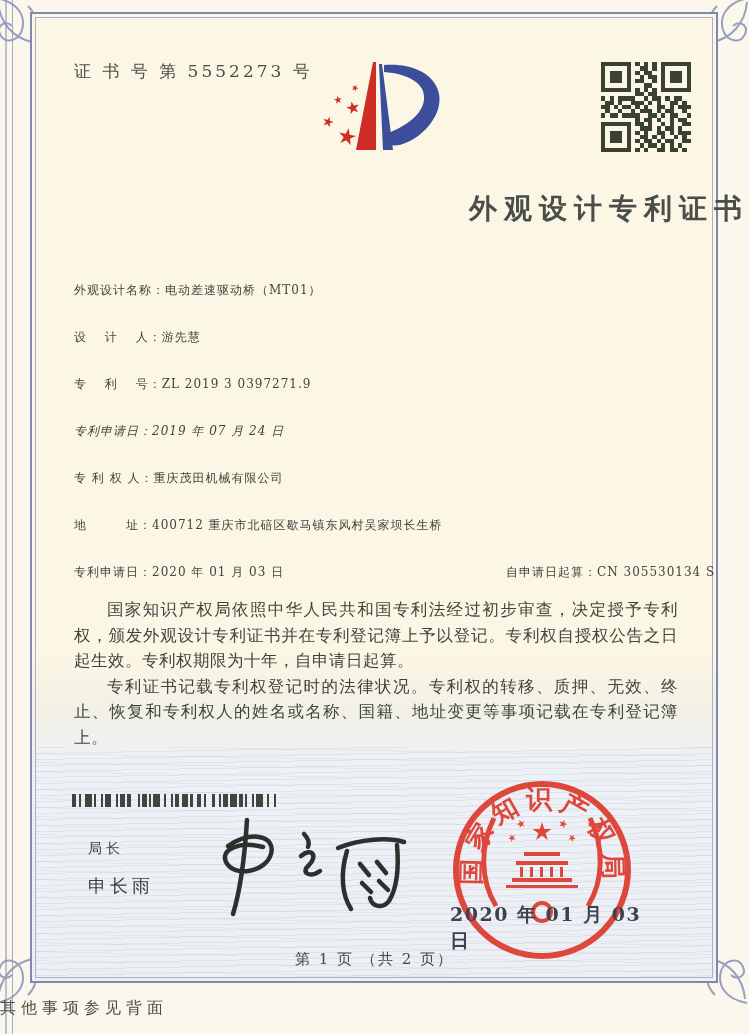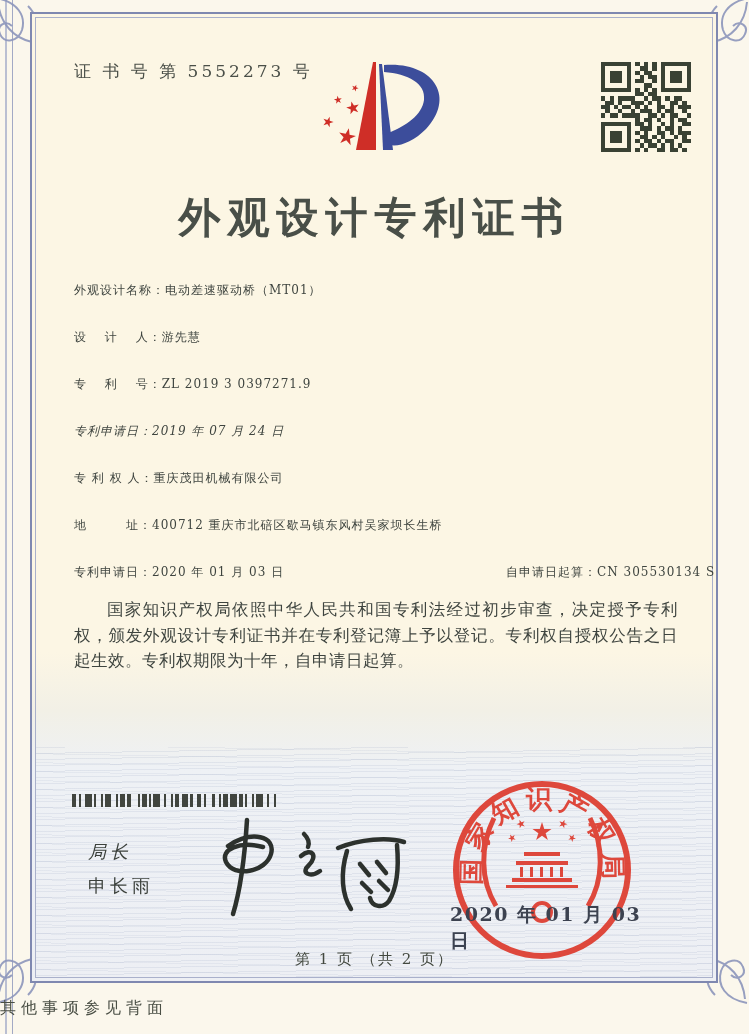--- a/index.html
+++ b/index.html
@@ -23,39 +23,39 @@
     border:1px solid #a9b0cb;pointer-events:none;
   }
   .waves{position:absolute;left:4px;right:4px;top:733px;bottom:4px;
     background:
       repeating-linear-gradient(179deg,rgba(130,145,180,.14) 0 1px,rgba(0,0,0,0) 1px 6px),
       repeating-linear-gradient(181deg,rgba(130,145,180,.10) 0 1px,rgba(0,0,0,0) 1px 9px);
   }
   .corner{position:absolute;opacity:.9;}
   
   .cert-no{position:absolute;left:74px;top:60px;font-size:17px;letter-spacing:3px;color:#4a4f48;}
-  .title{position:absolute;left:0;right:0;top:190px;text-align:center;
-    font-size:42px;font-weight:bold;letter-spacing:7px;color:#494f48;}
+  .title{position:absolute;left:0;right:0;top:190px;text-align:right;
+    font-size:28px;font-weight:bold;letter-spacing:7px;color:#494f48;}
   .row{position:absolute;left:74px;font-size:12px;letter-spacing:1px;white-space:nowrap;color:#3e443f;}
   .row .lbl{display:inline-block;}
   .grant-no{position:absolute;left:432px;top:0;}
   .paras{position:absolute;left:74px;top:597px;width:604px;font-size:16.5px;
     line-height:25.5px;text-align:justify;color:#3e443f;letter-spacing:.5px;}
   .paras p{margin:0;text-indent:2em;}
   
   .barcode{position:absolute;left:72px;top:794px;height:13px;display:flex;align-items:stretch;}
   .barcode .bar{background:#41453f;}
   .barcode .gap{background:transparent;}
   
   .qr{position:absolute;left:601px;top:62px;width:90px;height:90px;
     display:grid;grid-template-columns:repeat(21,1fr);grid-auto-rows:1fr;}
   .qr .qc{background:transparent;}
   .qr .qc.d{background:#3a4234;}
   
-  .sig-title{position:absolute;left:88px;top:840px;font-size:18px;letter-spacing:4px;color:#3b403b;font-style:italic;}
+  .sig-title{position:absolute;left:88px;top:840px;font-size:14px;letter-spacing:4px;color:#3b403b;}
   .sig-name{position:absolute;left:88px;top:874px;font-size:18px;letter-spacing:4px;color:#3b403b;}
   .sig-hand{position:absolute;left:200px;top:812px;}
   
   .seal{position:absolute;left:432px;top:760px;}
   .seal-date{position:absolute;left:450px;top:902px;width:200px;font-size:19px;
     letter-spacing:1.5px;color:#3c4250;font-weight:bold;z-index:5;}
   .page-no{position:absolute;left:0;right:0;top:950px;text-align:center;
     font-size:15px;letter-spacing:2px;color:#42483f;}
   .back-note{position:absolute;left:0;right:0;top:998px;
     font-size:16px;letter-spacing:5px;color:#4a4f45;}
@@ -589,20 +589,21 @@
 </div>
 <div class="row" style="top:564px;width:604px;">
   <span class="lbl">专利申请日：</span><span>2020 年 01 月 03 日</span>
   <span class="grant-no">
     <span>自申请日起算：</span><span>CN 305530134 S</span>
   </span>
 </div>
 
 <div class="paras">
   <p>国家知识产权局依照中华人民共和国专利法经过初步审查，决定授予专利权，颁发外观设计专利证书并在专利登记簿上予以登记。专利权自授权公告之日起生效。专利权期限为十年，自申请日起算。</p>
+  <p>专利证书记载专利权登记时的法律状况。专利权的转移、质押、无效、终止、恢复和专利权人的姓名或名称、国籍、地址变更等事项记载在专利登记簿上。</p>
 </div>
 
 <div class="barcode">
     <div class="bar" style="width: 4.4px;"></div>
     <div class="gap" style="width: 2.2px;"></div>
     <div class="bar" style="width: 2.2px;"></div>
     <div class="gap" style="width: 4.4px;"></div>
     <div class="bar" style="width: 6.6px;"></div>
     <div class="gap" style="width: 2.2px;"></div>
     <div class="bar" style="width: 2.2px;"></div>

